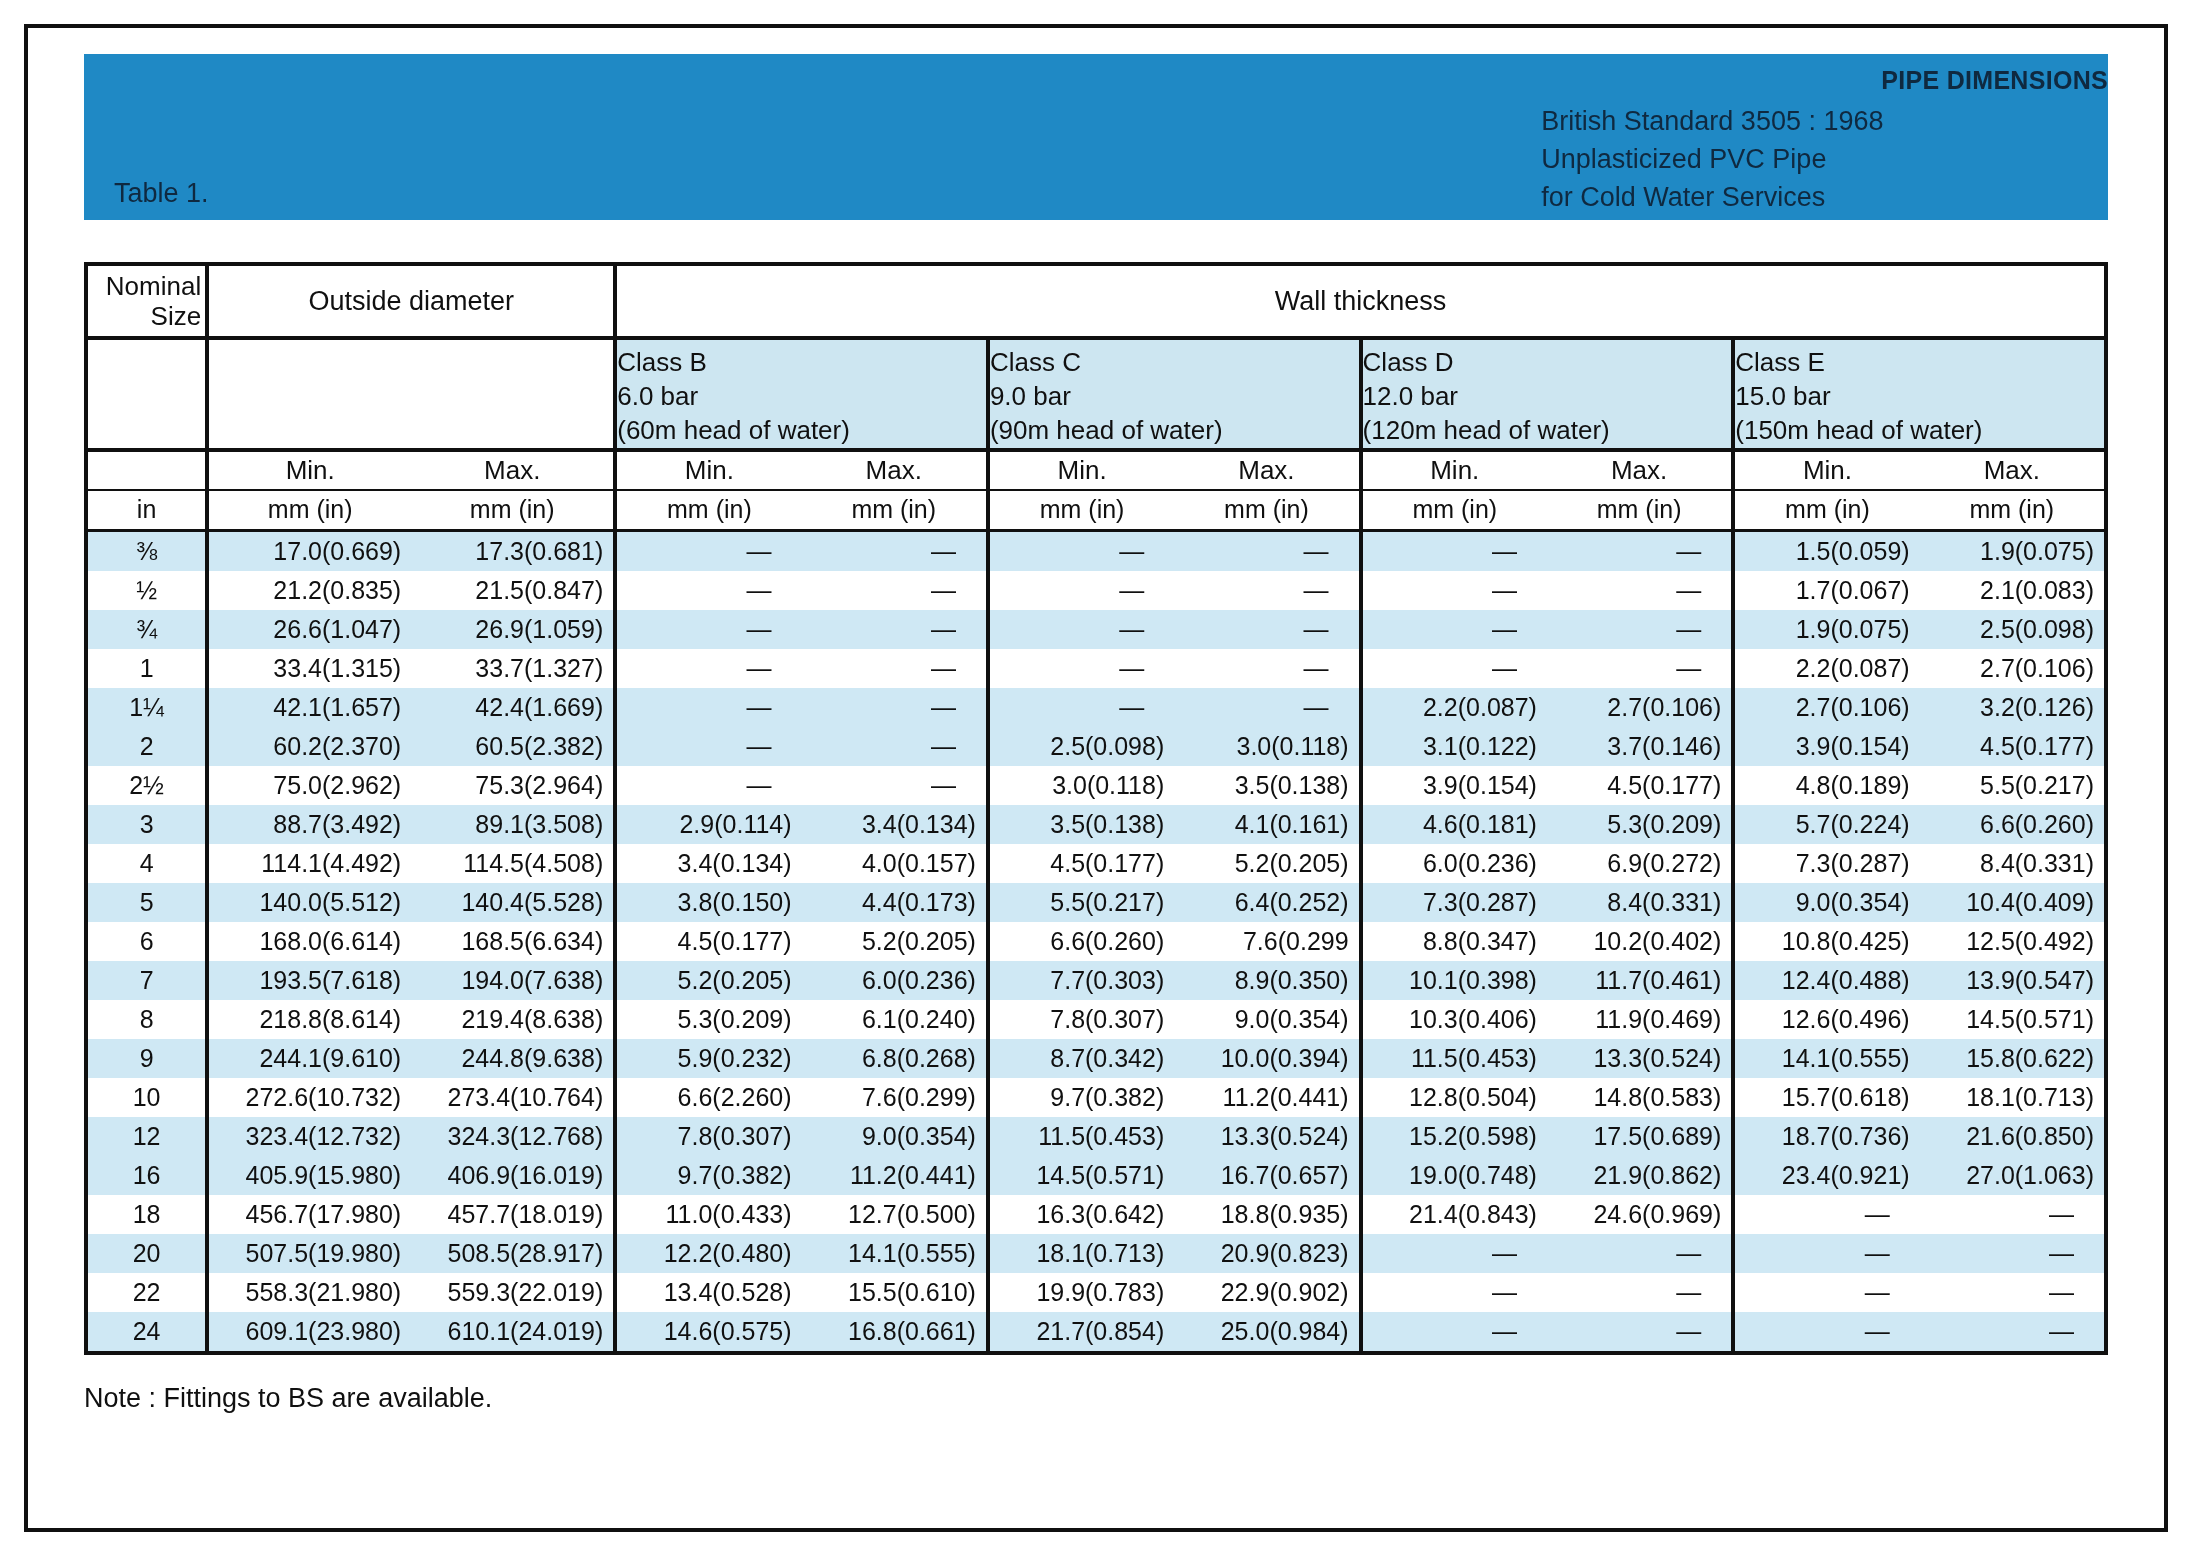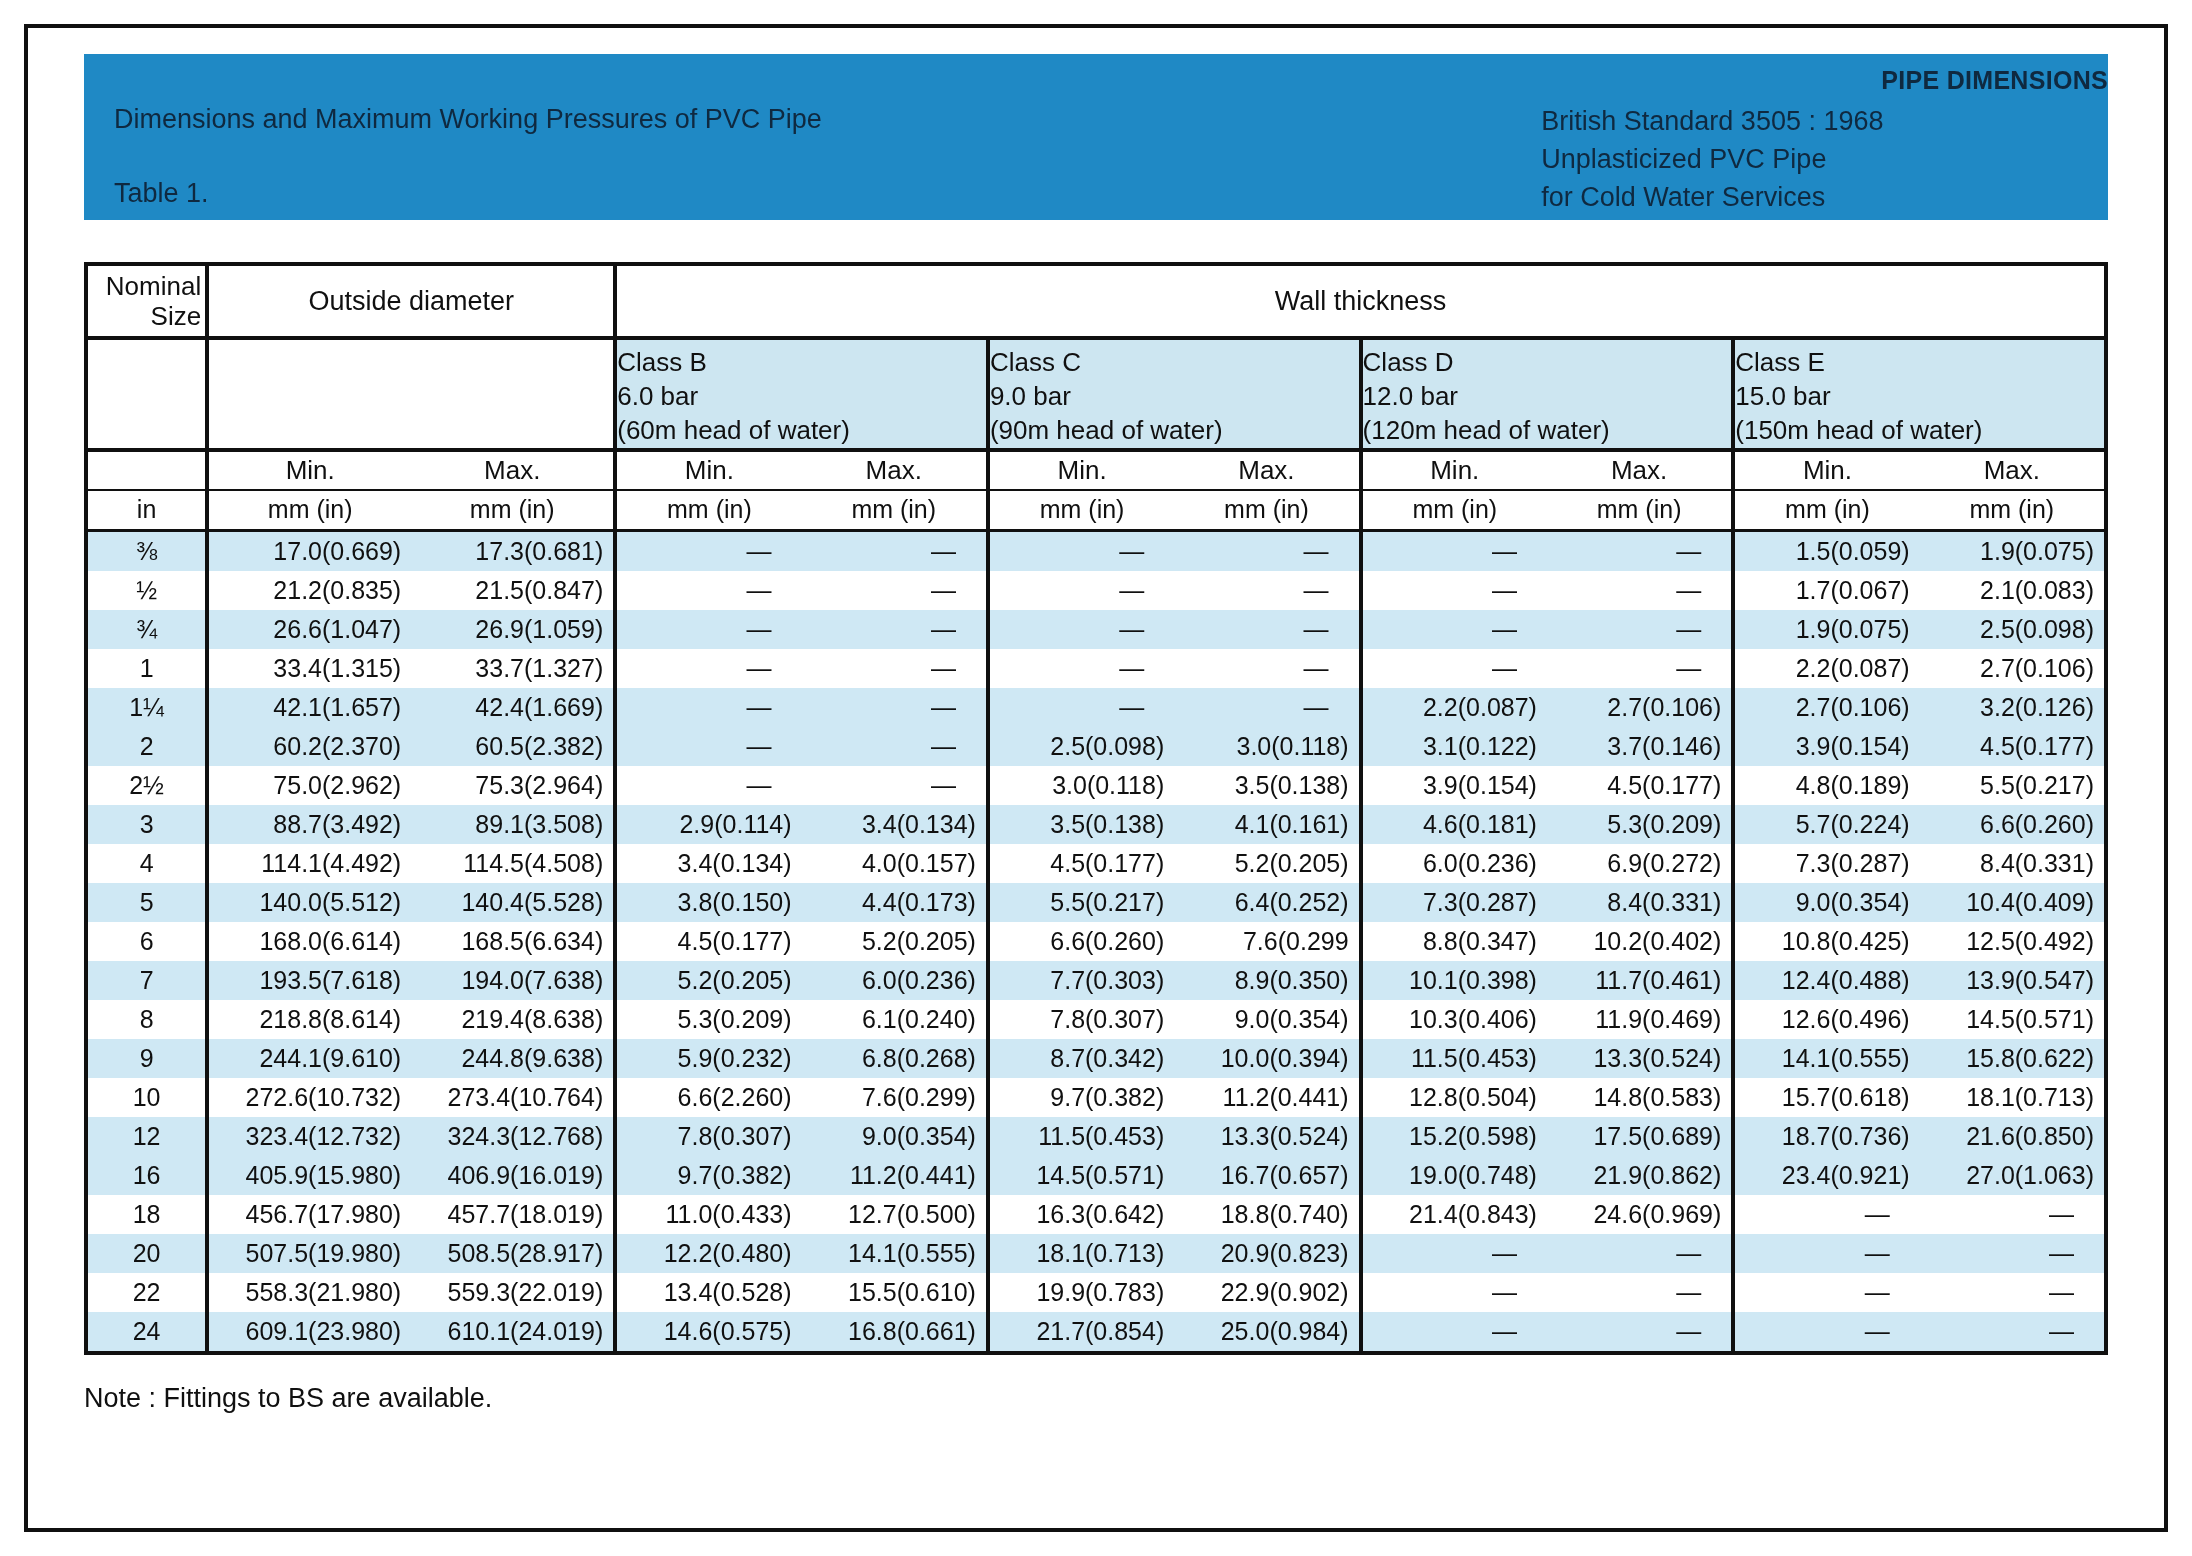--- a/index.html
+++ b/index.html
@@ -55,21 +55,20 @@
   .note{margin-top:28px;font-size:27px;}
 </style>
 </head>
 <body>
 
 <div class="frame">
   <div class="content">
 
     <div class="banner">
       <div class="banner-title">PIPE DIMENSIONS</div>
-      <div class="banner-sub">Dimensions and Maximum Working Pressures of PVC Pipe</div>
       <div class="banner-label">Table 1.</div>
       <div class="banner-right">
         <div>British Standard 3505 : 1968</div>
         <div>Unplasticized PVC Pipe</div>
         <div>for Cold Water Services</div>
       </div>
     </div>
 
     <table class="dim">
       <colgroup>
@@ -364,21 +363,21 @@
             <td class="num gb">23.4(0.921)</td>
             <td class="num">27.0(1.063)</td>
           </tr>
           <tr>
             <td class="size-col">18</td>
             <td class="num gb">456.7(17.980)</td>
             <td class="num">457.7(18.019)</td>
             <td class="num gb">11.0(0.433)</td>
             <td class="num">12.7(0.500)</td>
             <td class="num gb">16.3(0.642)</td>
-            <td class="num">18.8(0.740)</td>
+            <td class="num">18.8(0.935)</td>
             <td class="num gb">21.4(0.843)</td>
             <td class="num">24.6(0.969)</td>
             <td class="num dash gb">—</td>
             <td class="num dash">—</td>
           </tr>
           <tr class="stripe">
             <td class="size-col">20</td>
             <td class="num gb">507.5(19.980)</td>
             <td class="num">508.5(28.917)</td>
             <td class="num gb">12.2(0.480)</td>

